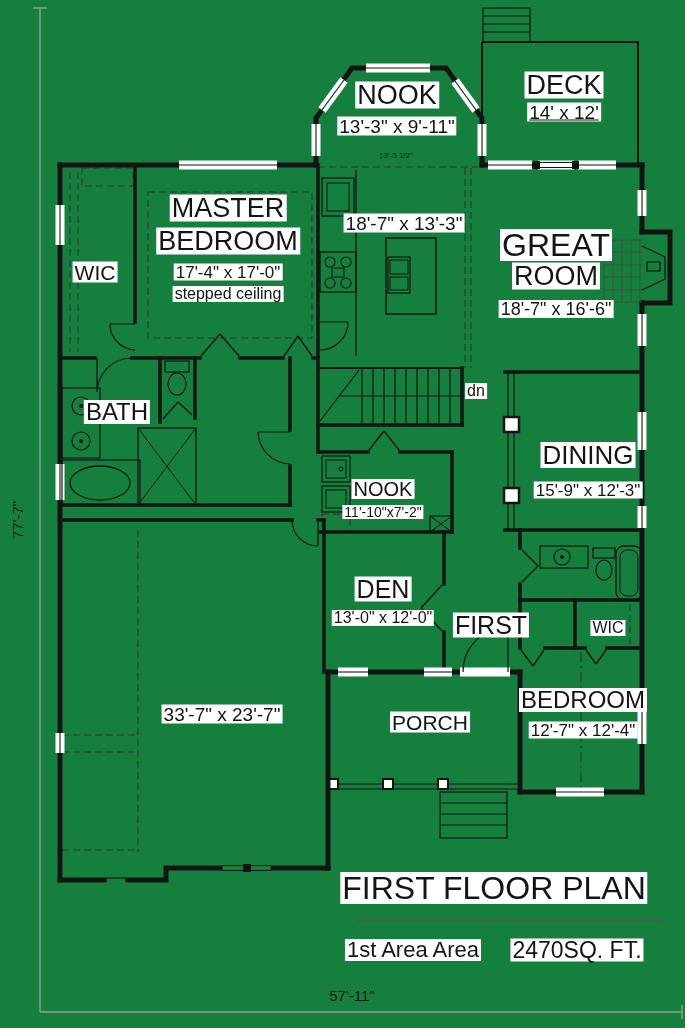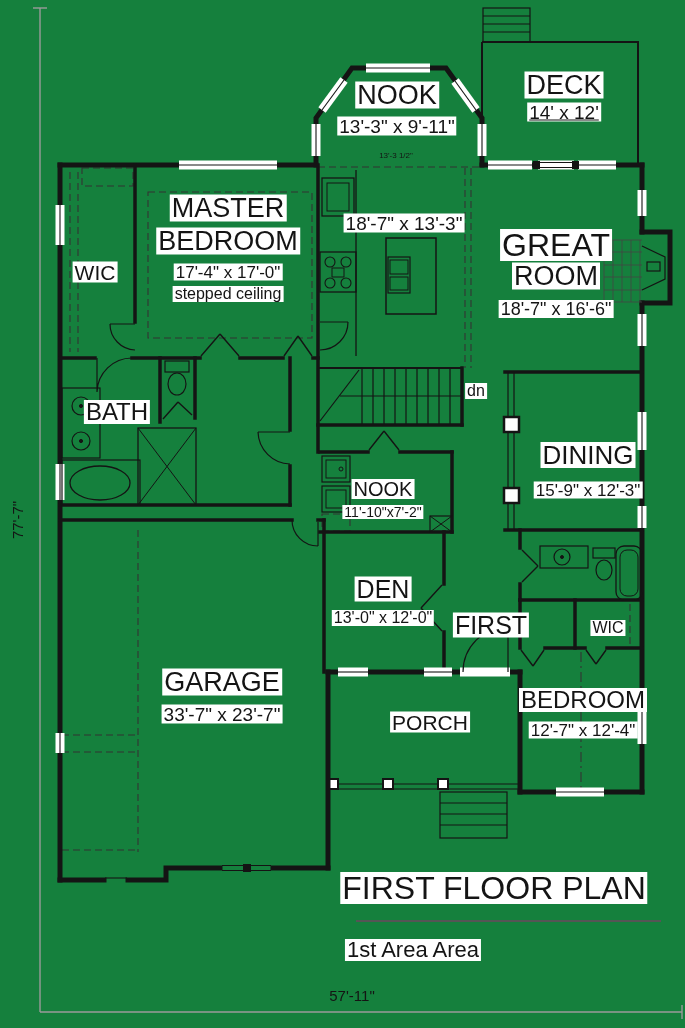--- a/index.html
+++ b/index.html
@@ -302,26 +302,26 @@
   <div class="lbl" style="left:117px;top:412px;font-size:24px;">BATH</div>
   <div class="lbl" style="left:588px;top:455px;font-size:26px;">DINING</div>
   <div class="lbl" style="left:588px;top:490px;font-size:17px;">15'-9" x 12'-3"</div>
   <div class="lbl" style="left:383px;top:489px;font-size:20px;">NOOK</div>
   <div class="lbl" style="left:383px;top:512px;font-size:14px;">11'-10"x7'-2"</div>
   <div class="lbl" style="left:383px;top:589px;font-size:25px;">DEN</div>
   <div class="lbl" style="left:383px;top:618px;font-size:16px;">13'-0" x 12'-0"</div>
   <div class="lbl" style="left:491px;top:625px;font-size:25px;">FIRST</div>
   <div class="lbl" style="left:476px;top:391px;font-size:16px;">dn</div>
   <div class="lbl" style="left:608px;top:628px;font-size:16px;">WIC</div>
-  <div class="lbl" style="left:222px;top:682px;font-size:27px;">GARAGE</div>
   <div class="lbl" style="left:222px;top:714px;font-size:19px;">33'-7" x 23'-7"</div>
   <div class="lbl" style="left:430px;top:722px;font-size:21px;">PORCH</div>
   <div class="lbl" style="left:583px;top:700px;font-size:24px;">BEDROOM</div>
   <div class="lbl" style="left:583px;top:730px;font-size:17px;">12'-7" x 12'-4"</div>
 
   <div class="lbl" style="left:494px;top:888px;font-size:32px;">FIRST FLOOR PLAN</div>
   <div class="title-underline"></div>
   <div class="lbl" style="left:413px;top:950px;font-size:22px;">1st Area Area</div>
+  <div class="lbl" style="left:577px;top:950px;font-size:23px;">2470SQ. FT.</div>
 
   <div class="lbl rot nobg" style="left:17px;top:520px;font-size:15px;">77'-7"</div>
   <div class="lbl nobg" style="left:352px;top:995px;font-size:15px;">57'-11"</div>
 
 </div>
 
 </body></html>

